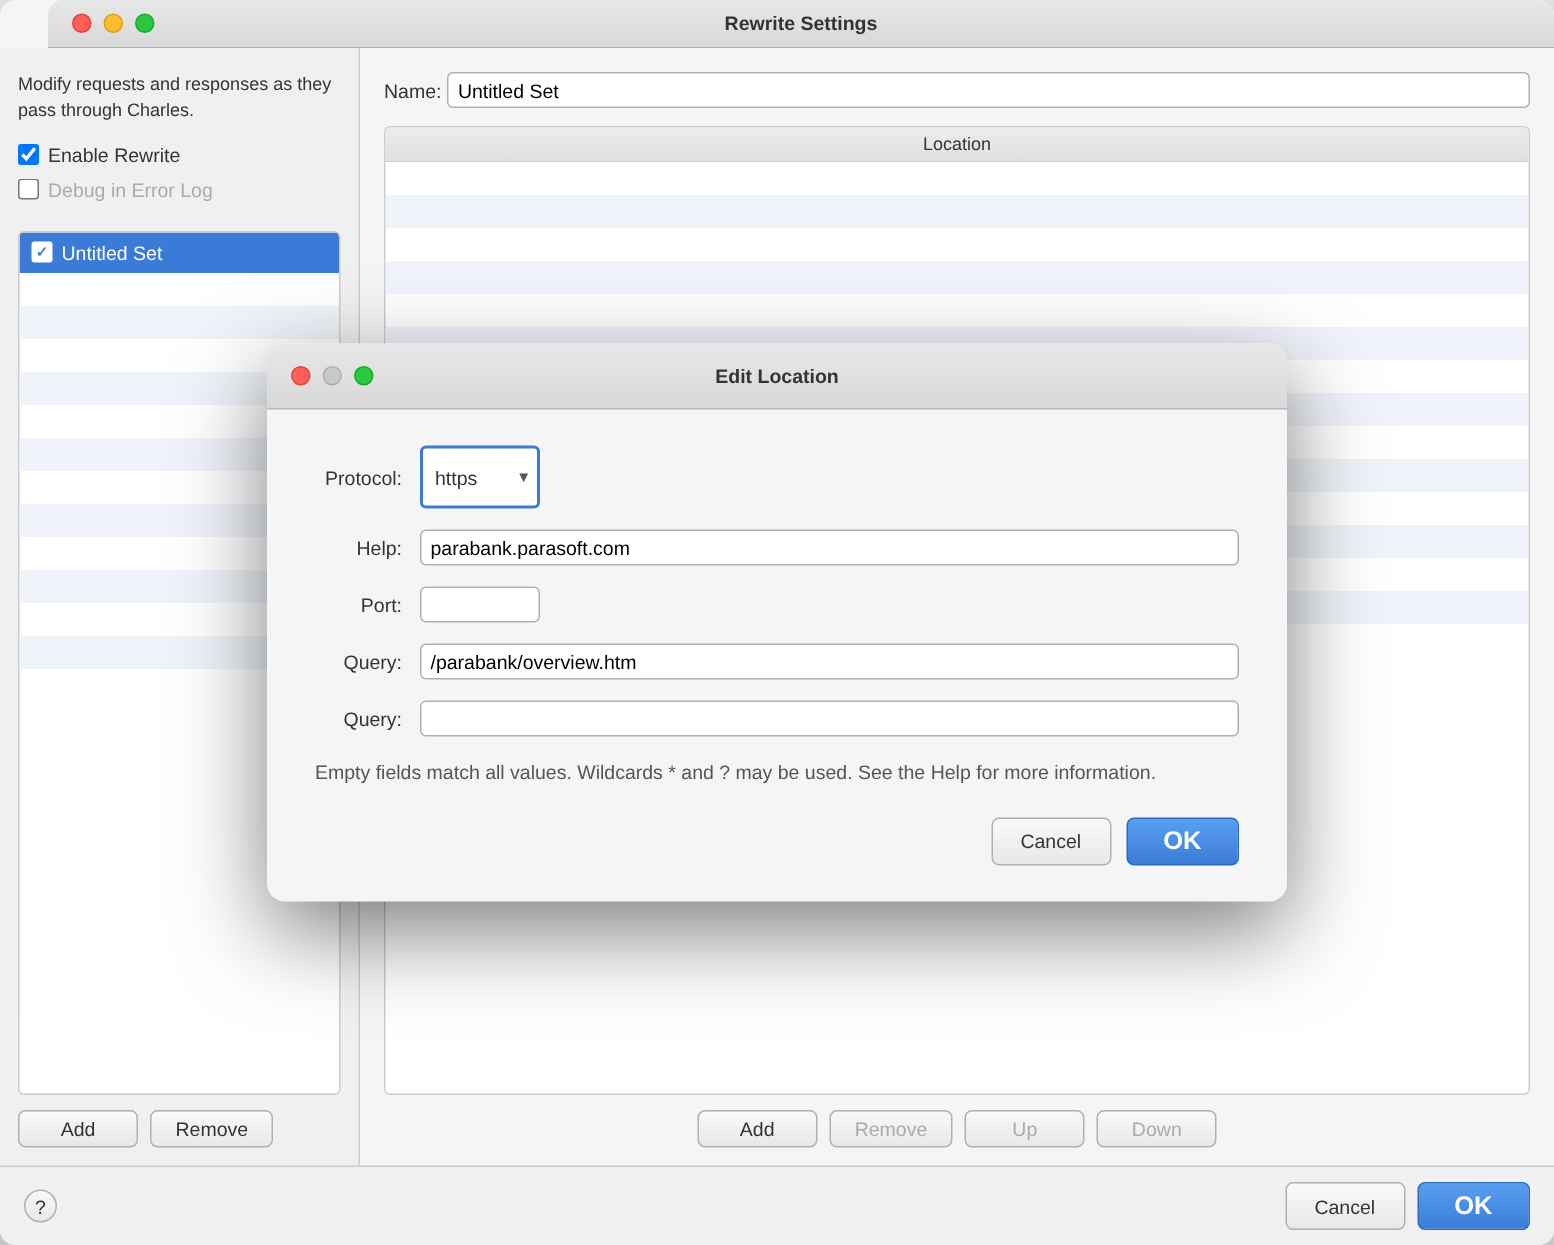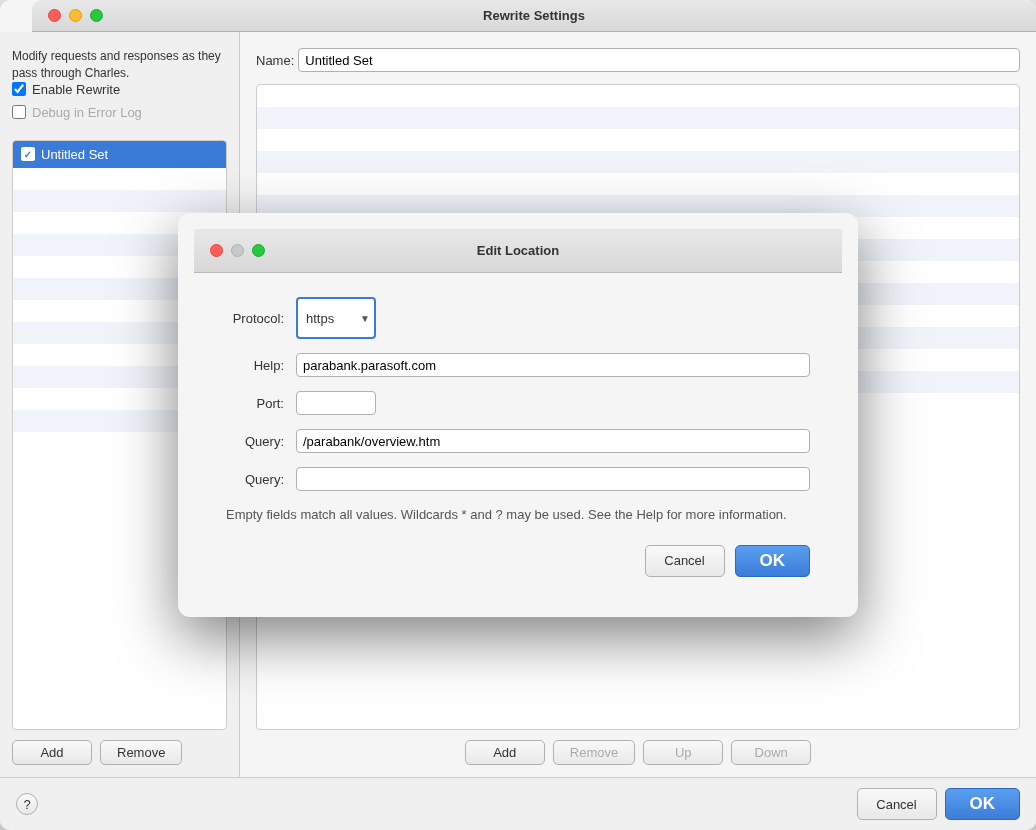--- a/index.html
+++ b/index.html
@@ -86,20 +86,21 @@
       border-right: 1px solid #ccc;
       display: flex;
       flex-direction: column;
       padding: 16px 12px 12px 12px;
       flex-shrink: 0;
     }
 
     .description-text {
       font-size: 12px;
       color: #333;
+      margin-bottom: 14px;
       line-height: 1.4;
     }
 
     .checkbox-row {
       display: flex;
       align-items: center;
       gap: 6px;
       margin-bottom: 8px;
     }
 
@@ -324,21 +325,21 @@
       align-items: center;
       justify-content: center;
       z-index: 100;
     }
 
     .modal {
       background: #f5f5f5;
       border-radius: 12px;
       box-shadow: 0 20px 60px rgba(0,0,0,0.5);
       width: 680px;
-      padding: 16px;
+      padding: 0;
       overflow: hidden;
     }
 
     .modal-title-bar {
       background: linear-gradient(to bottom, #e8e8e8, #d8d8d8);
       border-bottom: 1px solid #b8b8b8;
       height: 44px;
       display: flex;
       align-items: center;
       justify-content: center;
@@ -502,20 +503,21 @@
       </div>
     </div>
 
     <div class="right-panel">
       <div class="name-row">
         <span class="field-label">Name:</span>
         <input class="name-input" type="text" value="Untitled Set" style="">
       </div>
 
       <div class="location-table">
+        <div class="table-header">Location</div>
         <div class="table-body">
           <div class="table-stripe"></div>
           <div class="table-stripe"></div>
           <div class="table-stripe"></div>
           <div class="table-stripe"></div>
           <div class="table-stripe"></div>
           <div class="table-stripe"></div>
           <div class="table-stripe"></div>
           <div class="table-stripe"></div>
           <div class="table-stripe"></div>

